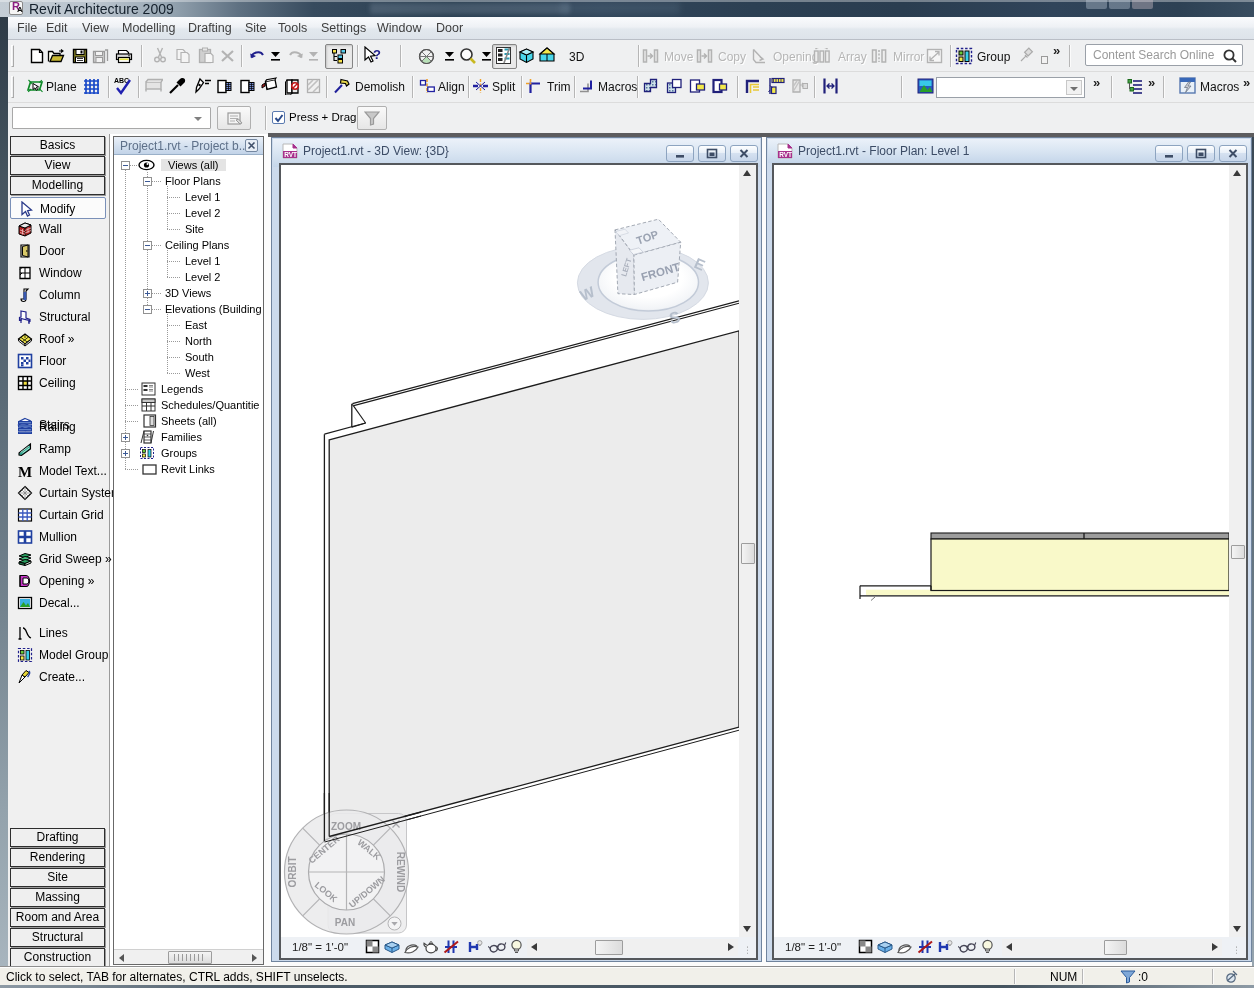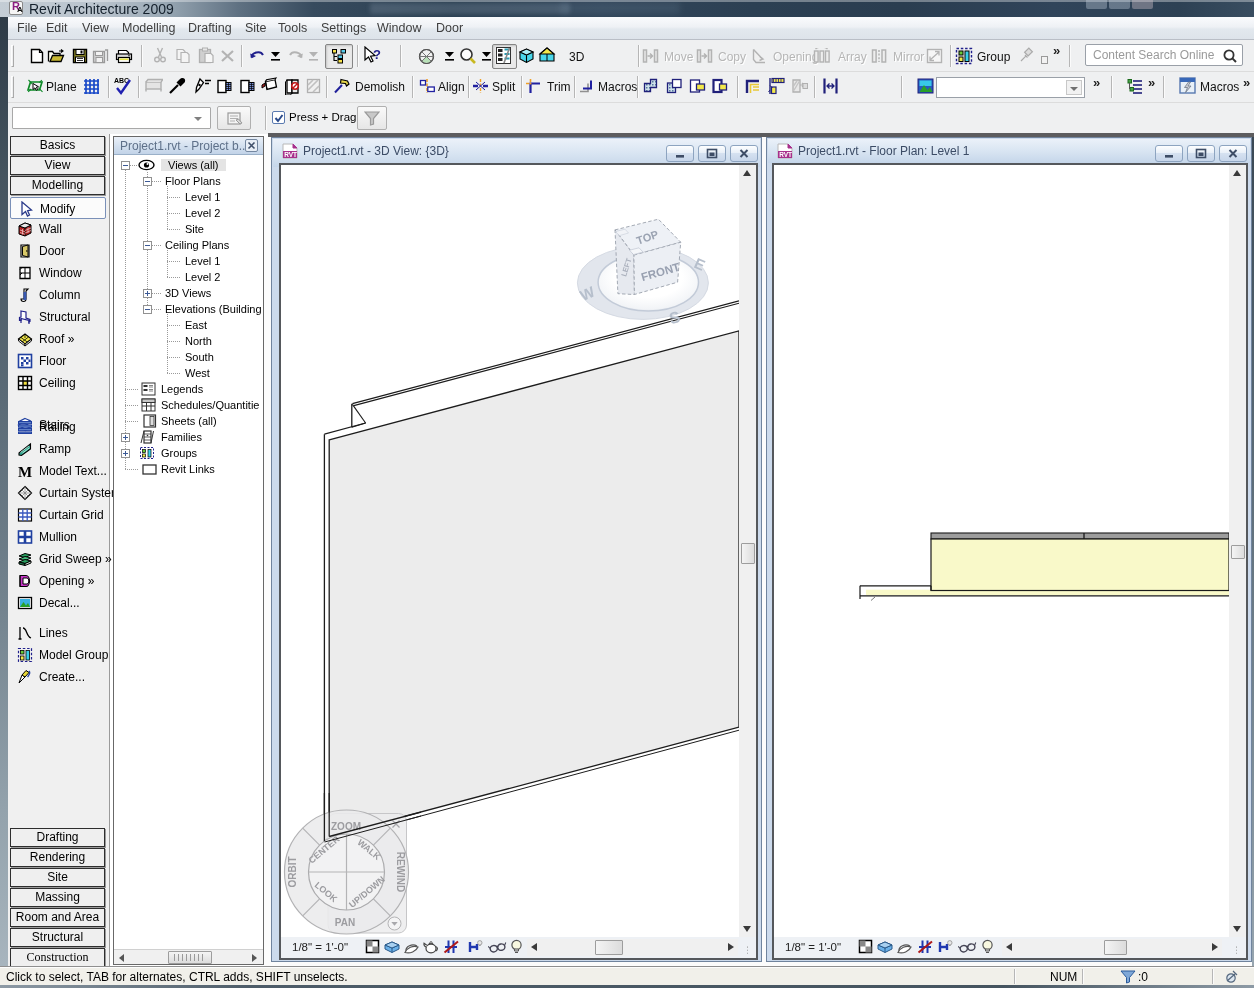--- a/index.html
+++ b/index.html
@@ -706,21 +706,21 @@
       </svg>
   <span class="tx">Create...</span>
 </div>
 
 <div class="tab" style="top:827.5px;">Drafting</div>
 <div class="tab" style="top:847.5px;">Rendering</div>
 <div class="tab" style="top:867.5px;">Site</div>
 <div class="tab" style="top:887.5px;">Massing</div>
 <div class="tab" style="top:907.5px;">Room and Area</div>
 <div class="tab" style="top:927.5px;">Structural</div>
-<div class="tab" style="top:947.5px;font-family:Liberation Serif, serif;">Construction</div>
+<div class="tab" style="top:947.5px;">Construction</div>
 </div>
 
 <div class="a" id="browser" style="left:113px;top:136px;width:151px;height:829px;background:#fff;border:1px solid #686868;"></div>
 <div id="browserui">
 <div class="a" style="left:114px;top:137px;width:149px;height:18px;background:linear-gradient(#eaf0f8,#d3e0ef 55%,#c2d3e8);border-bottom:1px solid #9ab0c8;">
   <div class="a" style="left:6px;top:2px;font-size:12px;color:#5e7089;white-space:nowrap;">Project1.rvt - Project b...</div>
   <div class="a" style="left:131px;top:2px;width:13px;height:13px;border:1px solid #7487a0;border-radius:2px;background:#e8eef6;">
     <svg width="11" height="11" style="position:absolute;left:0;top:0;">
           <path d="M2.5 2.5 L8.5 8.5 M8.5 2.5 L2.5 8.5" stroke="#40506a" stroke-width="1.6"></path>
         </svg>

